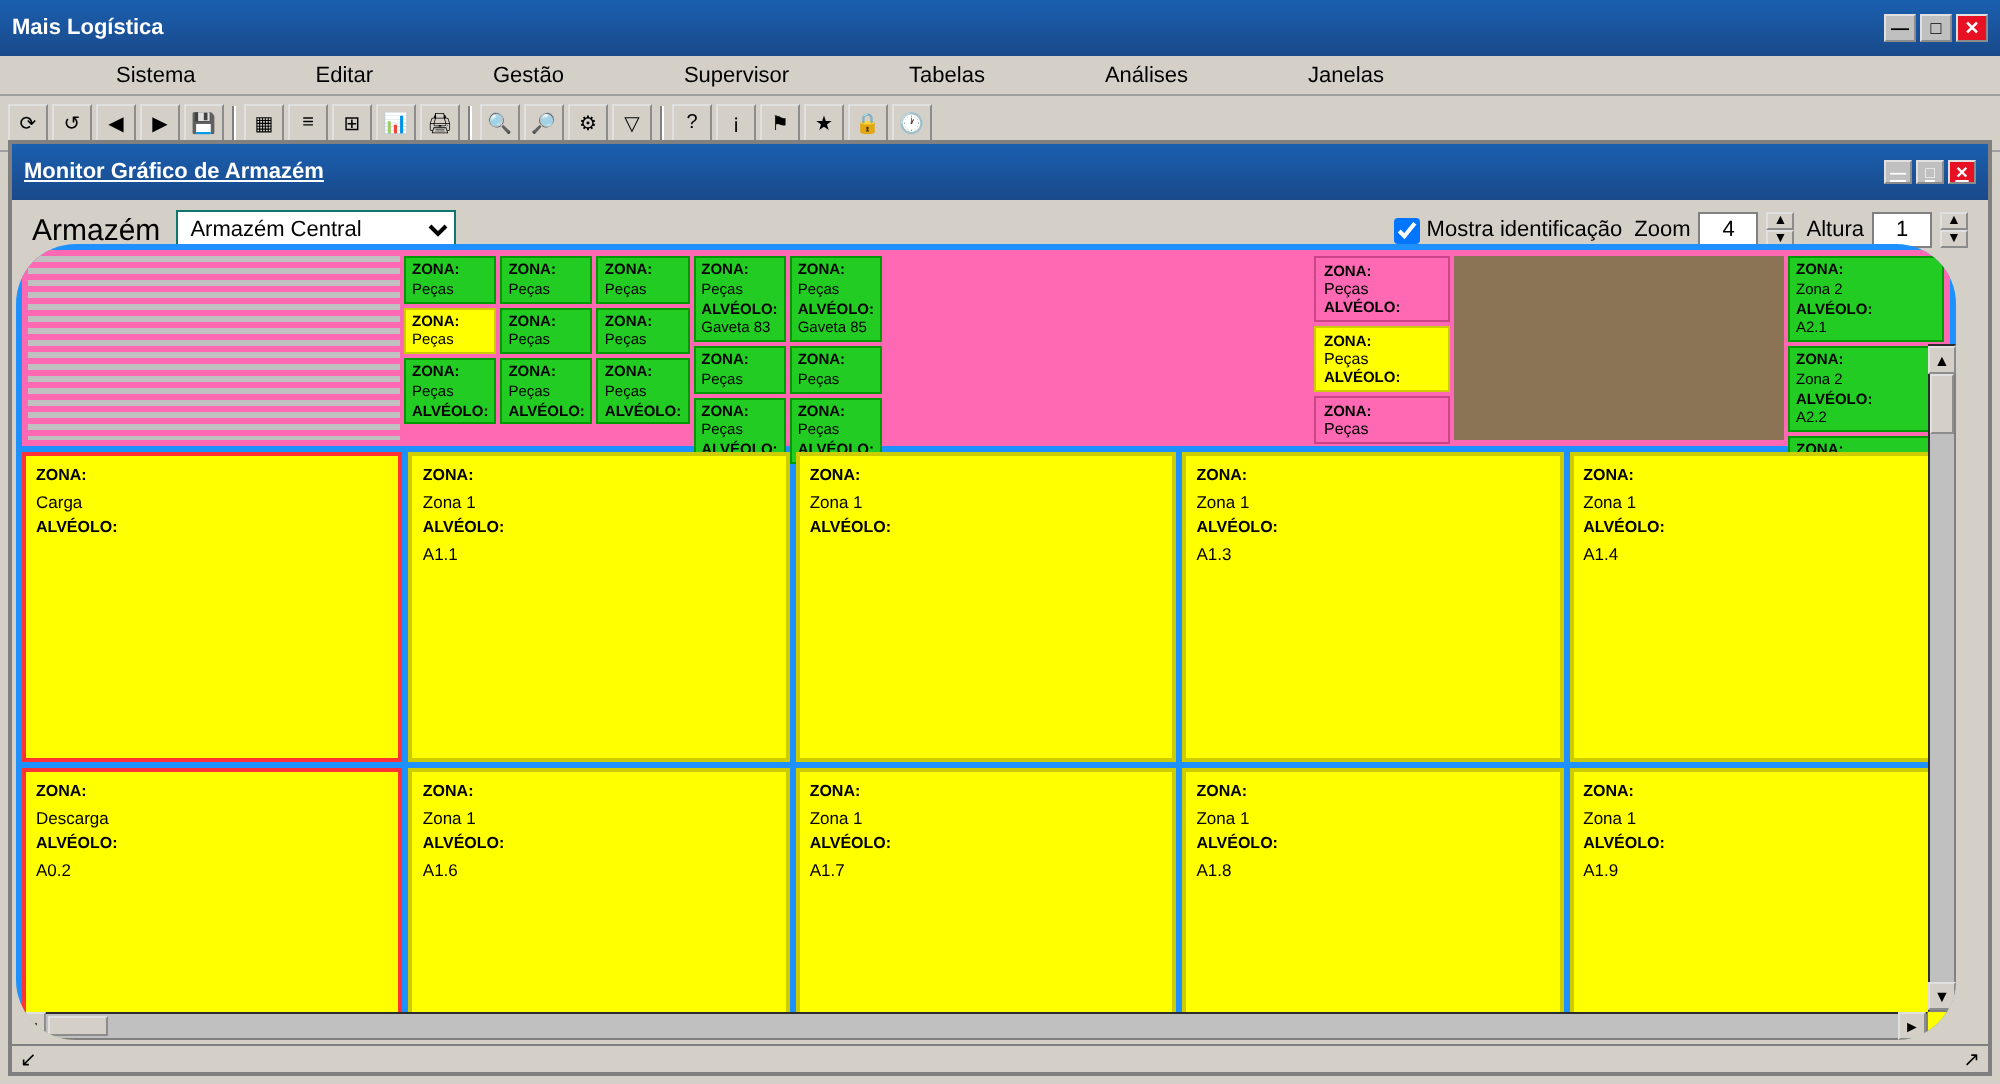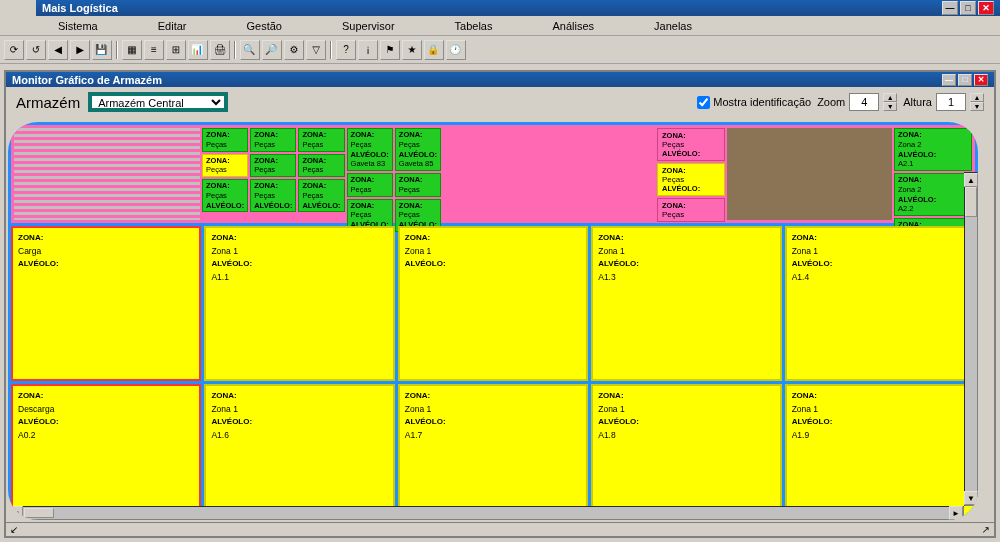--- a/index.html
+++ b/index.html
@@ -1,28 +1,27 @@
 <!DOCTYPE html>
 <html><head>
   <meta charset="utf-8">
   <style>
     * { margin: 0; padding: 0; box-sizing: border-box; }
     body { width: 1000px; height: 542px; overflow: hidden; font-family: 'Arial', sans-serif; font-size: 11px; background: #d4d0c8; }
 
     
     .title-bar {
-      height: 16px;
+      height: 28px;
       background: linear-gradient(to bottom, #1a5fb0, #1a4a8a);
       display: flex;
       align-items: center;
       padding: 0 6px;
       color: white;
       font-size: 11px;
       font-weight: bold;
-      margin-left: 36px;
     }
     .title-bar-controls {
       margin-left: auto;
       display: flex;
       gap: 2px;
     }
     .title-btn {
       width: 16px; height: 14px;
       background: #c0c0c0;
       border: 1px outset #e0e0e0;
@@ -74,28 +73,29 @@
     }
 
     
     .window-content {
       position: absolute;
       top: 70px; left: 4px; right: 4px; bottom: 4px;
       background: #d4d0c8;
       border: 2px solid #808080;
     }
     .window-title-bar {
-      height: 15px;
+      height: 28px;
       background: linear-gradient(to bottom, #1a5fb0, #1a4a8a);
       color: white;
       font-size: 11px;
       font-weight: bold;
       display: flex;
       align-items: center;
       padding: 0 6px;
+      text-decoration: underline;
     }
     .window-title-controls {
       margin-left: auto;
       display: flex;
       gap: 2px;
     }
     .win-btn {
       width: 14px; height: 12px;
       background: #c0c0c0;
       border: 1px outset #e0e0e0;
@@ -110,21 +110,21 @@
       background: #d4d0c8;
       display: flex;
       align-items: center;
       padding: 4px 10px;
       gap: 8px;
     }
     .controls-label { font-size: 15px; }
     .controls-select {
       height: 20px;
       font-size: 11px;
-      border: 4px solid #0f766e;
+      border: 1px solid #0f766e;
       background: white;
       padding: 0 2px;
       width: 140px;
     }
     .controls-right {
       margin-left: auto;
       display: flex;
       align-items: center;
       gap: 6px;
     }

